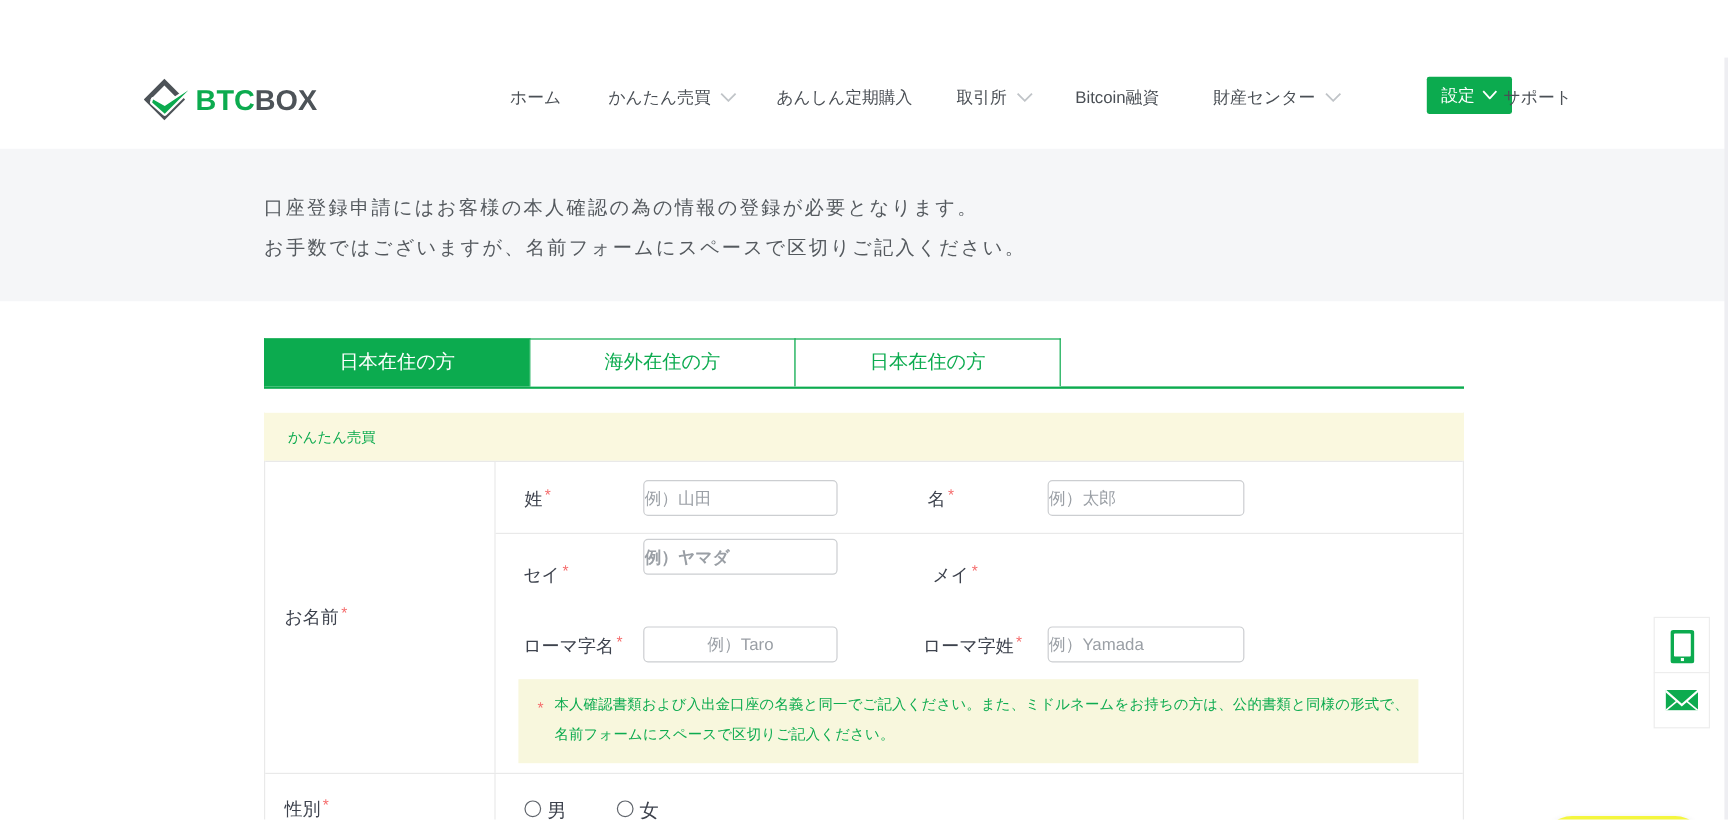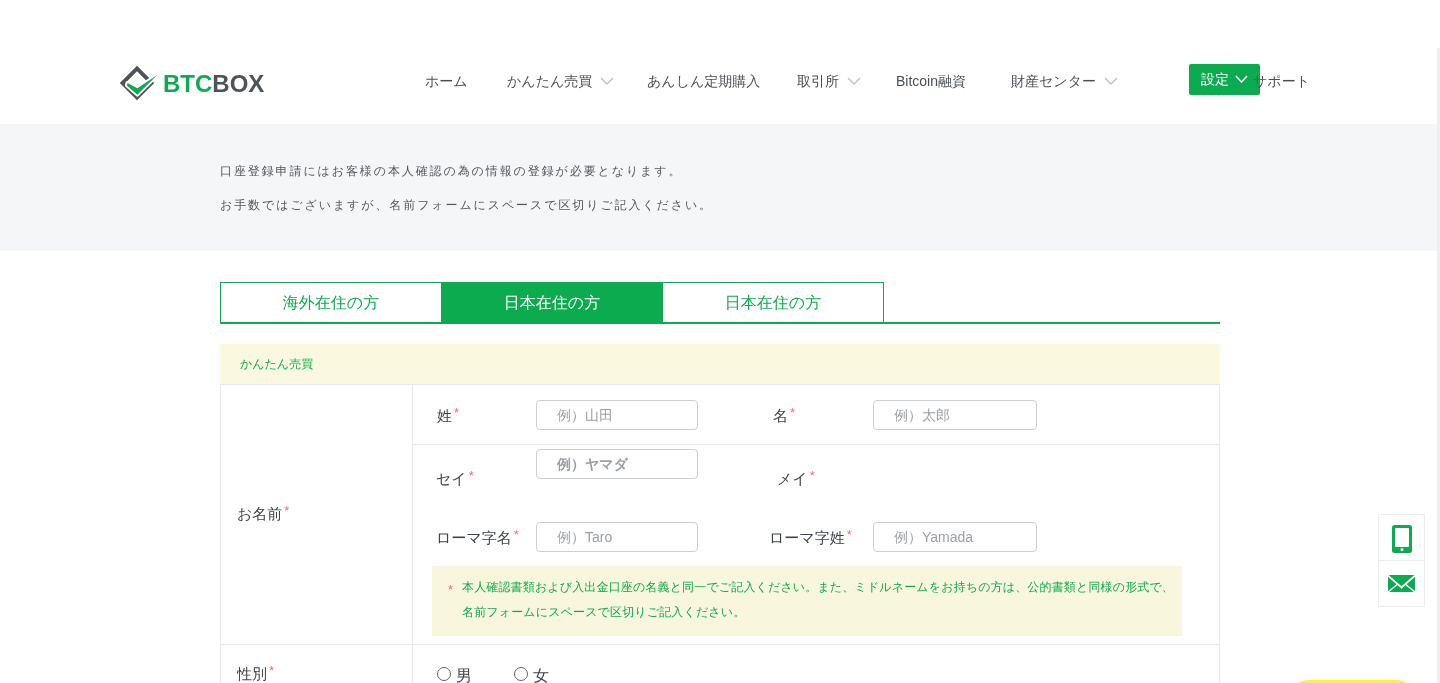--- a/index.html
+++ b/index.html
@@ -13,21 +13,21 @@
 .logo { position:absolute; left:120px; top:15px; height:40px; }
 .logo svg { display:block; }
 .nav-item { position:absolute; top:25px; font-size:14px; color:#4a4f55; white-space:nowrap; }
 .nav-item .chev { margin-left:8px; position:relative; top:-1px; }
 .btn-set { position:absolute; left:1189px; top:16px; width:71px; height:31px;
   background:#0cab4f; color:#fff; font-size:14px; text-align:center; line-height:31px; border-radius:2px; }
 .btn-set .chev { margin-left:6px; position:relative; top:-1px; }
 
 
 .intro { position:absolute; top:76px; left:0; width:1440px; height:127px; background:#f5f6f8; }
-.intro p { position:absolute; left:220px; font-size:12px; color:#54595e; letter-spacing:1.9px; }
+.intro p { position:absolute; left:220px; font-size:16px; color:#54595e; letter-spacing:1.9px; }
 .intro .l1 { top:39px; }
 .intro .l2 { top:73px; }
 
 
 .tabs { position:absolute; top:234px; left:220px; width:1000px; height:42px;
   border-bottom:2px solid #0cab4f; display:flex; }
 .tab { width:222px; height:40px; line-height:40px; text-align:center; font-size:16px;
   color:#0cab4f; background:#fff; border:1px solid #0cab4f; border-bottom:none; }
 .tab + .tab { margin-left:-1px; }
 .tab.active { background:#0cab4f; color:#fff; border-color:#0cab4f; }
@@ -38,21 +38,21 @@
 .fhead { height:40px; line-height:40px; background:#faf8df; color:#0cab4f;
   font-size:12px; padding-left:20px; margin:0 -1px; }
 .frow { display:flex; border-top:1px solid #e9e9e9; }
 .frow:first-of-type { border-top:none; }
 .flabel { width:192px; border-right:1px solid #e9e9e9; font-size:15px; color:#3d424d;
   padding-left:16px; display:flex; align-items:center; }
 .fcell { flex:1; position:relative; }
 .req { color:#f56c6c; font-size:13px; margin-left:2px; position:relative; top:-4px; }
 .inline-lab { font-size:15px; color:#3d424d; position:absolute; }
 input[type=text] { position:absolute; height:30px; border:1px solid #ccced1; border-radius:4px;
-  font-size:14px; color:#333; padding:0 20px; outline:none; background:#fff; line-height:28px;
+  font-size:14px; color:#333; padding:0 0; outline:none; background:#fff; line-height:28px;
   font-family:"Liberation Sans", sans-serif; }
 input::placeholder { color:#9a9fa5; }
 
 
 .subrow1 { position:relative; height:60px; border-bottom:1px solid #e9e9e9; }
 .subrow2 { position:relative; height:200px; }
 .note { position:absolute; left:19px; top:121px; width:750px; height:70px; background:#f8f7dd;
   font-size:12px; color:#0cab4f; line-height:25px; padding:9px 16px 0 30px;
   letter-spacing:0.15px; white-space:nowrap; }
 .note .star { color:#f56c6c; position:absolute; left:16px; top:11px; font-size:13px; }
@@ -114,22 +114,22 @@
         </svg></span>
     <span class="nav-item" style="left:1253px">サポート</span>
   </header>
 
   <section class="intro">
     <p class="l1">口座登録申請にはお客様の本人確認の為の情報の登録が必要となります。</p>
     <p class="l2">お手数ではございますが、名前フォームにスペースで区切りご記入ください。</p>
   </section>
 
   <div class="tabs">
+    <div class="tab active">日本在住の方</div>
     <div class="tab">海外在住の方</div>
-    <div class="tab active">日本在住の方</div>
     <div class="tab">日本在住の方</div>
   </div>
 
   <div class="ftable">
     <div class="fhead">かんたん売買</div>
 
     <div class="frow" style="height:260px">
       <div class="flabel">お名前<span class="req">*</span></div>
       <div class="fcell">
         <div class="subrow1">
@@ -137,21 +137,21 @@
           <input type="text" placeholder="例）山田" style="left: 123px; top: 15px; width: 162px;">
           <span class="inline-lab" style="left:360px; top:22px">名<span class="req">*</span></span>
           <input type="text" placeholder="例）太郎" style="left: 460px; top: 15px; width: 164px;">
         </div>
         <div class="subrow2">
           <span class="inline-lab" style="left:23px; top:25px">セイ<span class="req">*</span></span>
           <input type="text" placeholder="例）ヤマダ" style="left: 123px; top: 4px; width: 162px; font-weight: bold;">
           <span class="inline-lab" style="left:364px; top:25px">メイ<span class="req">*</span></span>
 
           <span class="inline-lab" style="left:23px; top:84px">ローマ字名<span class="req">*</span></span>
-          <input type="text" placeholder="例）Taro" style="left: 123px; top: 77px; width: 162px;">
+          <input type="text" placeholder="例）Taro" style="left: 123px; top: 77px; width: 162px; text-align: center;">
           <span class="inline-lab" style="left:356px; top:84px">ローマ字姓<span class="req">*</span></span>
           <input type="text" placeholder="例）Yamada" style="left: 460px; top: 77px; width: 164px;">
 
           <div class="note"><span class="star">*</span>本人確認書類および入出金口座の名義と同一でご記入ください。また、ミドルネームをお持ちの方は、公的書類と同様の形式で、<br>名前フォームにスペースで区切りご記入ください。</div>
         </div>
       </div>
     </div>
 
     <div class="frow" style="height:60px">
       <div class="flabel">性別<span class="req">*</span></div>

